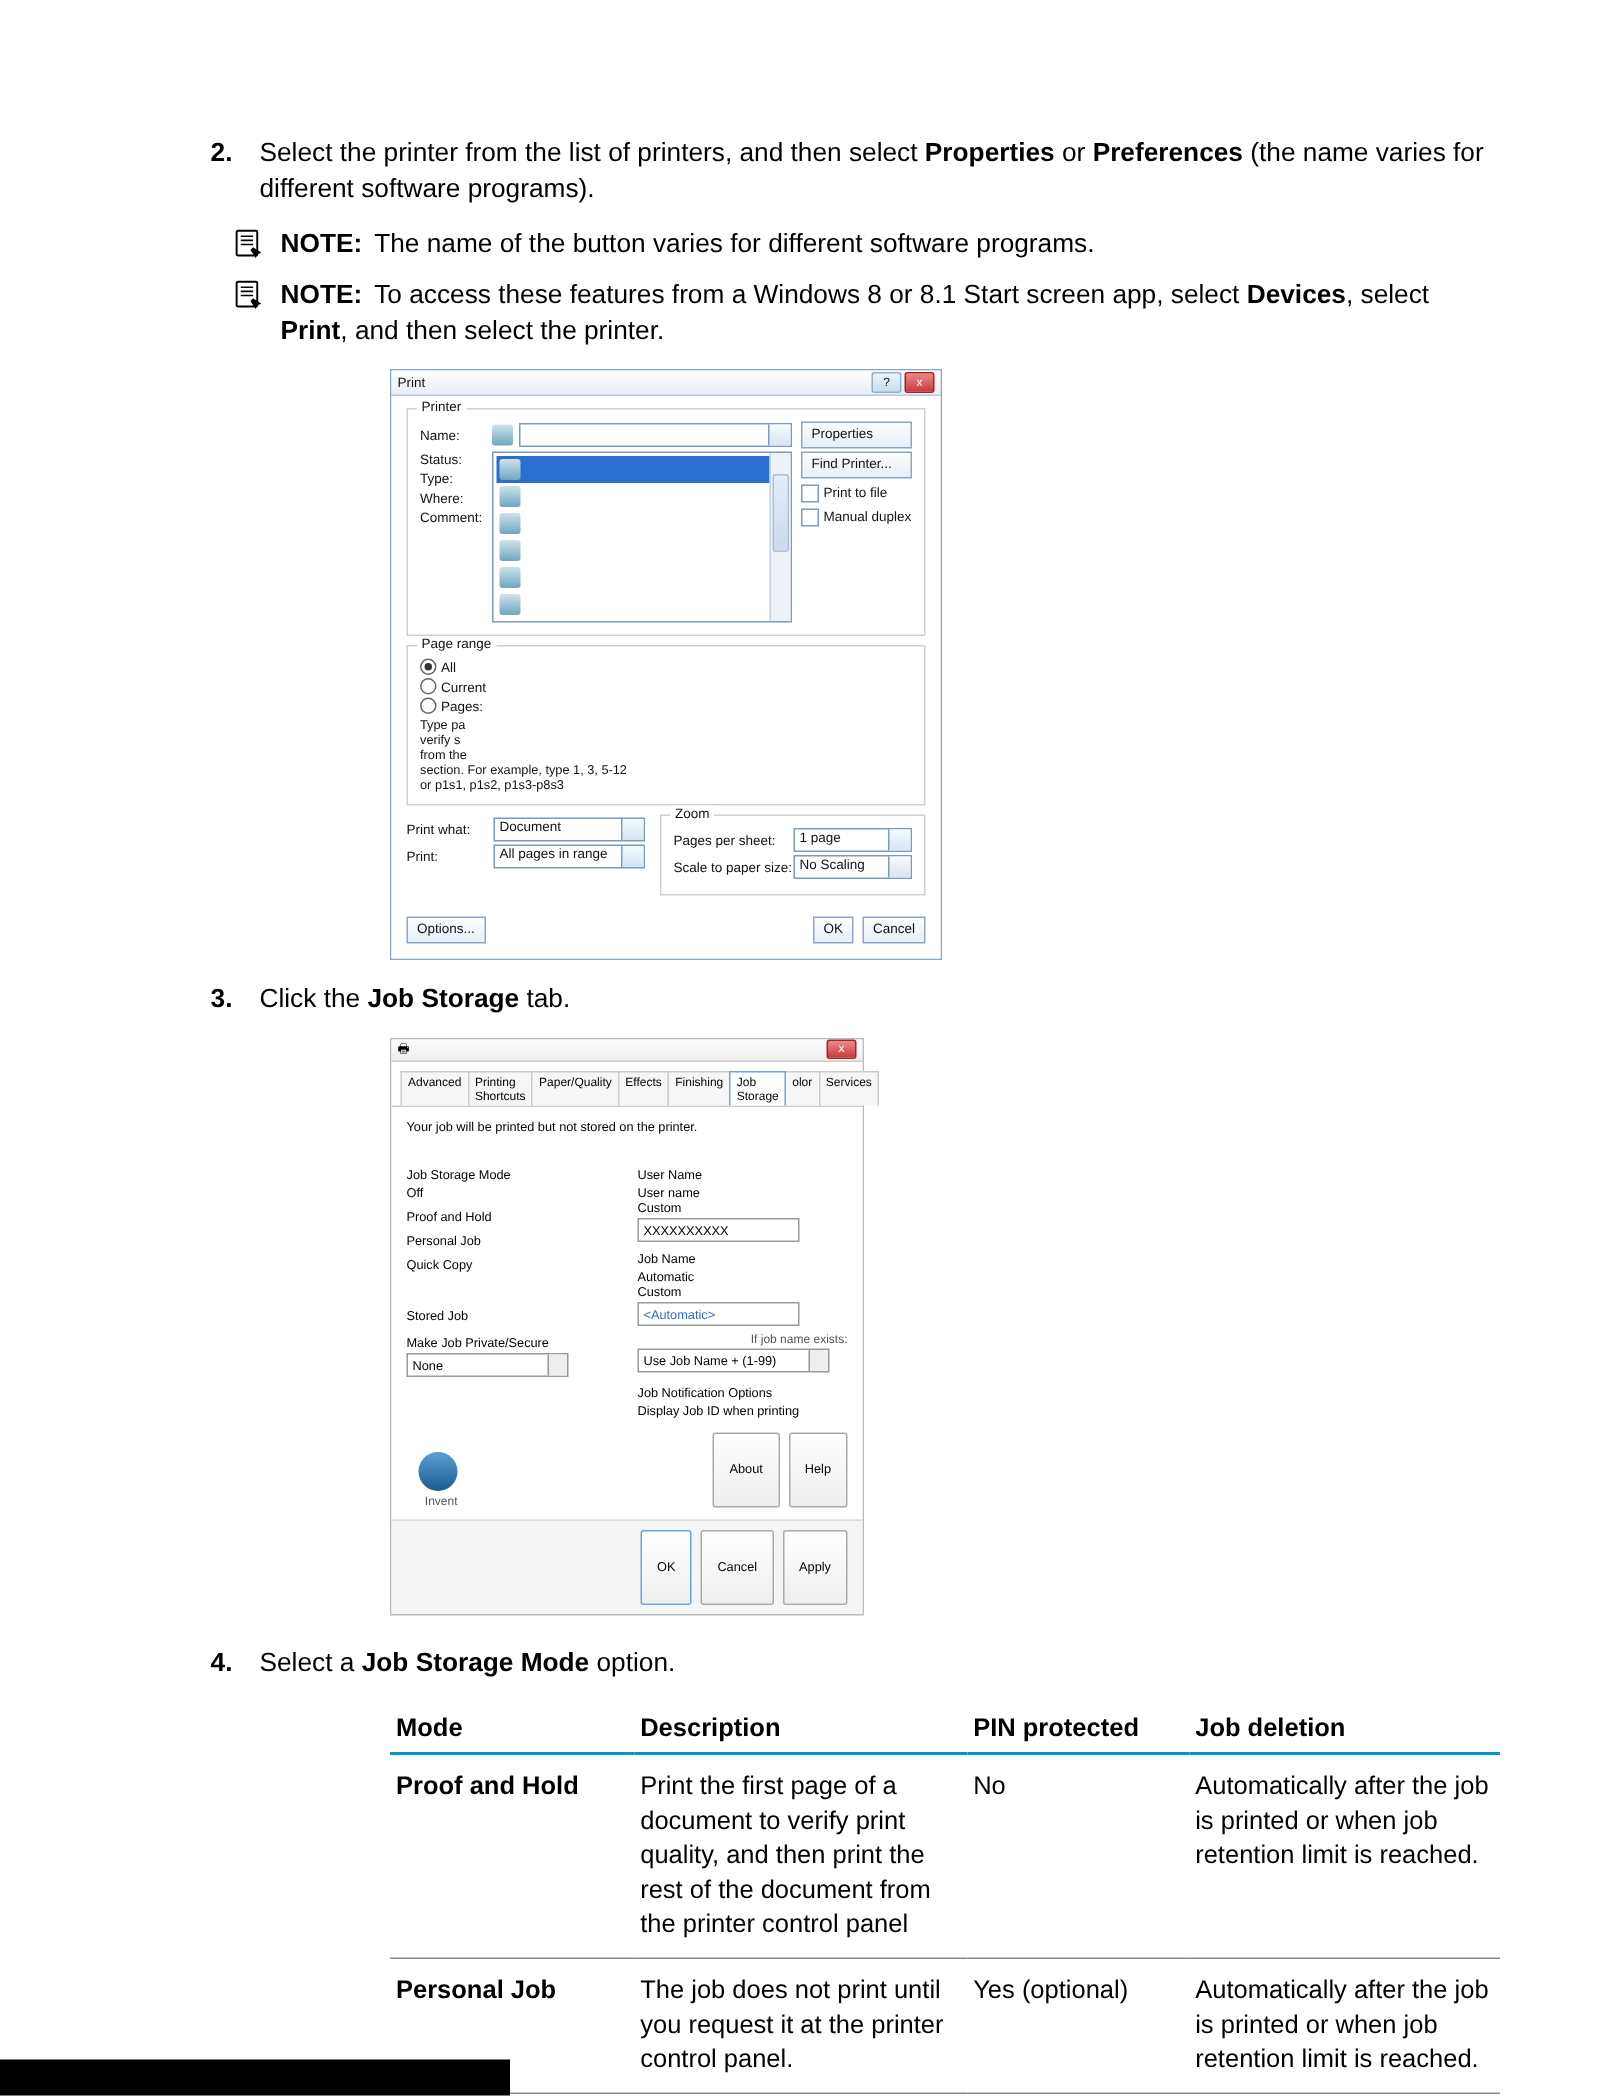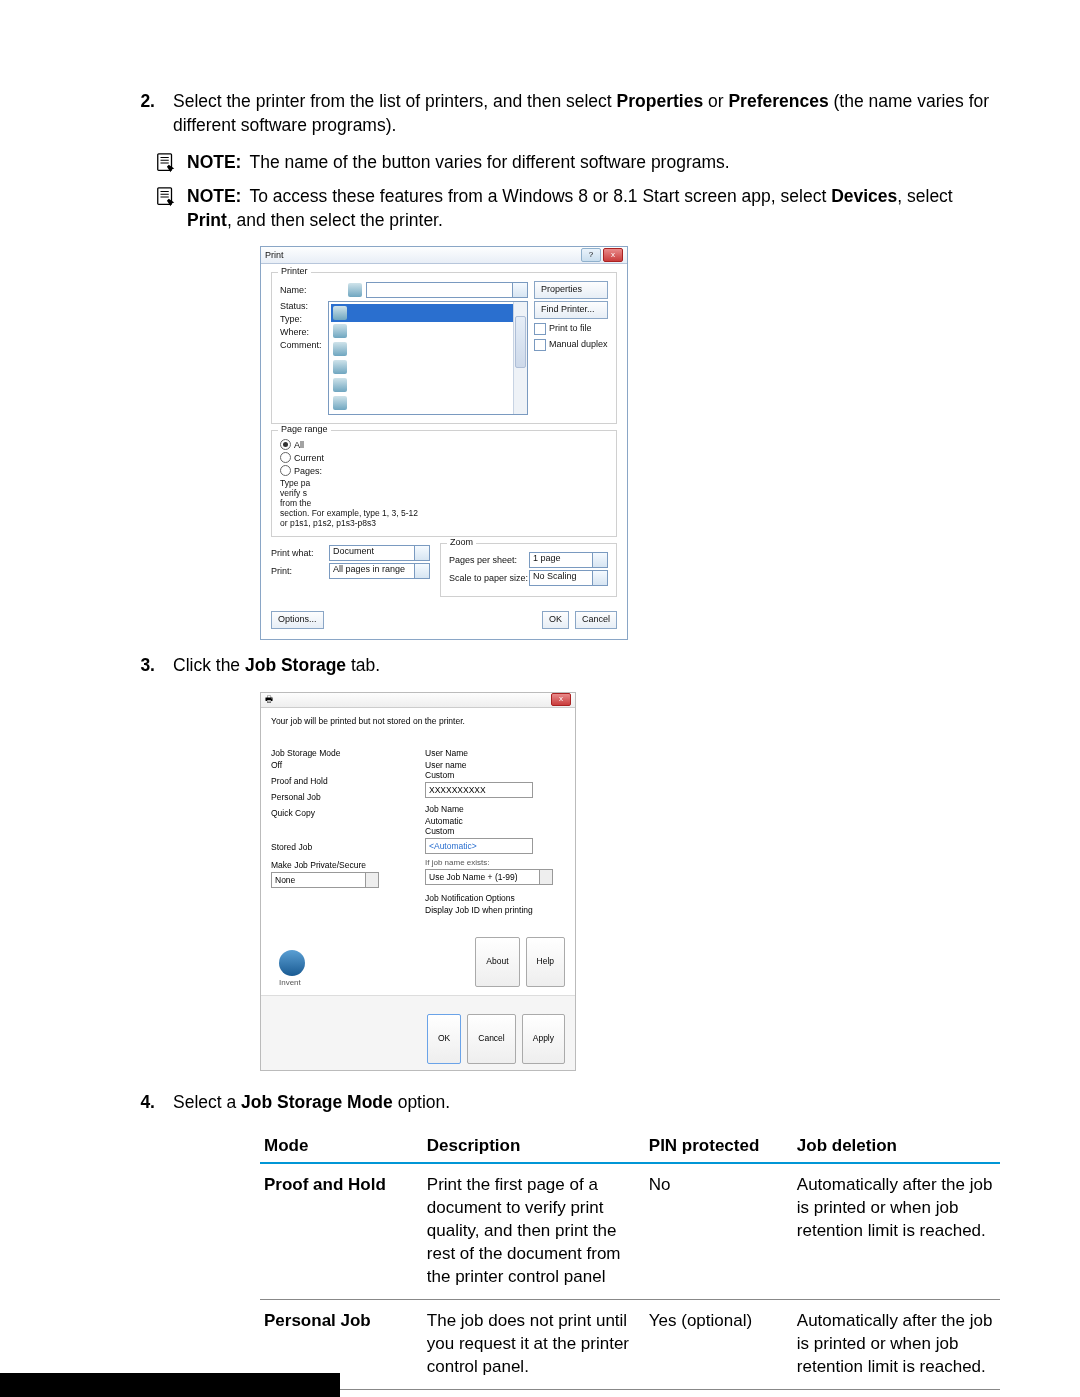--- a/index.html
+++ b/index.html
@@ -67,21 +67,21 @@
     display: flex; align-items: center; justify-content: space-between;
     padding: 0 4px;
   }
   .winbtns { display:flex; gap:2px; }
   .winbtn { width:18px; height:12px; background:linear-gradient(#eaf3fb,#c9deee); border:1px solid #8fb0cc; border-radius:2px; font-size:8px; text-align:center; line-height:11px; }
   .winbtn.close { background: linear-gradient(#e98a8a,#c93c3c); border-color:#a22; color:#fff;}
   .shot1 .body { padding: 8px 10px 10px 10px; background:#fff; }
   .shot1 .grp { border:1px solid #d0d0d0; padding:6px 8px 8px 8px; margin-bottom:6px; position:relative; }
   .shot1 .grp-title { position:absolute; top:-7px; left:6px; background:#fff; padding:0 3px; }
   .shot1 .row { display:flex; align-items:center; margin:2px 0; }
-  .shot1 .lbl { width:68px; }
+  .shot1 .lbl { width:48px; }
   .shot1 .combo { flex:1; height:14px; border:1px solid #7a9ac0; background:#fff; position:relative; }
   .shot1 .combo::after{content:"";position:absolute;right:0;top:0;width:14px;height:100%;border-left:1px solid #7a9ac0;background:linear-gradient(#f5faff,#d7e5f2);}
   .shot1 .btn { height:16px; border:1px solid #8aa6c6; background:linear-gradient(#fdfdfe,#e7eef6); padding:0 6px; line-height:14px; }
   .shot1 .printer-right { width:74px; display:flex; flex-direction:column; gap:4px; margin-left:6px;}
   .shot1 .printerlist { flex:1; min-height:60px; border:1px solid #7a9ac0; background:#fff; position:relative; padding:2px;}
   .shot1 .printeritem { display:flex; align-items:center; height:18px; padding:0 2px;}
   .shot1 .printeritem.sel { background:#2a6fcf; color:#fff;}
   .picon { width:14px;height:14px;background:linear-gradient(#cfe3ea,#6fa6c0);border-radius:2px;margin-right:4px;flex-shrink:0;}
   .shot1 .chk { width:10px;height:10px;border:1px solid #7a9ac0;margin-right:3px;display:inline-block;vertical-align:middle;}
   .shot1 .radio { width:9px;height:9px;border:1px solid #666;border-radius:50%;margin-right:3px;display:inline-block;vertical-align:middle;position:relative;}
@@ -109,23 +109,23 @@
   .shot2 .panel { background:#fff; padding:8px 10px; min-height:220px;}
   .shot2 .coltwo { display:flex; gap:14px;}
   .shot2 .col { flex:1; }
   .shot2 .seclbl { margin:4px 0 2px 0;}
   .shot2 .input { height:14px; border:1px solid #999; background:#fff; padding:0 3px; line-height:14px;}
   .shot2 .input.blue{color:#2a6fcf;}
   .shot2 .dcombo { height:14px; border:1px solid #999; background:#fff; position:relative; padding:0 3px; line-height:14px;}
   .shot2 .dcombo::after{content:"";position:absolute;right:0;top:0;width:12px;height:100%;border-left:1px solid #999;background:#eee;}
   .shot2 .hplogo { width:26px;height:26px;border-radius:50%;background:linear-gradient(#5a9fd4,#1a5b93);margin:8px 0 2px 8px;}
   .shot2 .btmrow{display:flex;justify-content:flex-end;gap:6px;padding:6px 10px;border-top:1px solid #ddd;background:#f5f5f5;}
-  .shot2 .btn2{height:16px;border:1px solid #aaa;background:linear-gradient(#fff,#eee);padding:16px 10px;line-height:14px;border-radius:2px;margin-top:12px;}
+  .shot2 .btn2{height:16px;border:1px solid #aaa;background:linear-gradient(#fff,#eee);padding:16px 10px;line-height:14px;border-radius:2px;}
   .shot2 .btn2.primary{border-color:#6aa3e8;}
-  .shot2 .tiny{font-size:8px;color:#555;}
+  .shot2 .tiny{font-size:8px;color:#555;text-align:right;}
 
   
   .modetable {
     margin-left: 180px;
     margin-right: 0;
     width: calc(100% - 180px);
     border-collapse: collapse;
     font-size: 17px;
   }
   .modetable th {
@@ -316,20 +316,30 @@
     <div class="ol-num">3.</div>
     <div class="ol-body">
       <span>Click the </span><b>Job Storage</b><span> tab.</span>
     </div>
   </div>
 
   <div class="shot2">
     <div class="titlebar2">
       <span>🖶</span>
       <span class="close2">x</span>
+    </div>
+    <div class="tabs">
+      <div class="tab">Advanced</div>
+      <div class="tab">Printing Shortcuts</div>
+      <div class="tab">Paper/Quality</div>
+      <div class="tab">Effects</div>
+      <div class="tab">Finishing</div>
+      <div class="tab active">Job Storage</div>
+      <div class="tab">olor</div>
+      <div class="tab">Services</div>
     </div>
     <div class="panel">
       <div style="margin-bottom:18px">Your job will be printed but not stored on the printer.</div>
       <div class="coltwo">
         <div class="col">
           <div class="seclbl">Job Storage Mode</div>
           <div><span class="radio on"></span><span>Off</span></div>
           <div style="margin-top:6px"><span class="radio"></span><span>Proof and Hold</span></div>
           <div style="margin-top:6px"><span class="radio"></span><span>Personal Job</span></div>
           <div style="margin-top:6px"><span class="radio"></span><span>Quick Copy</span></div>

